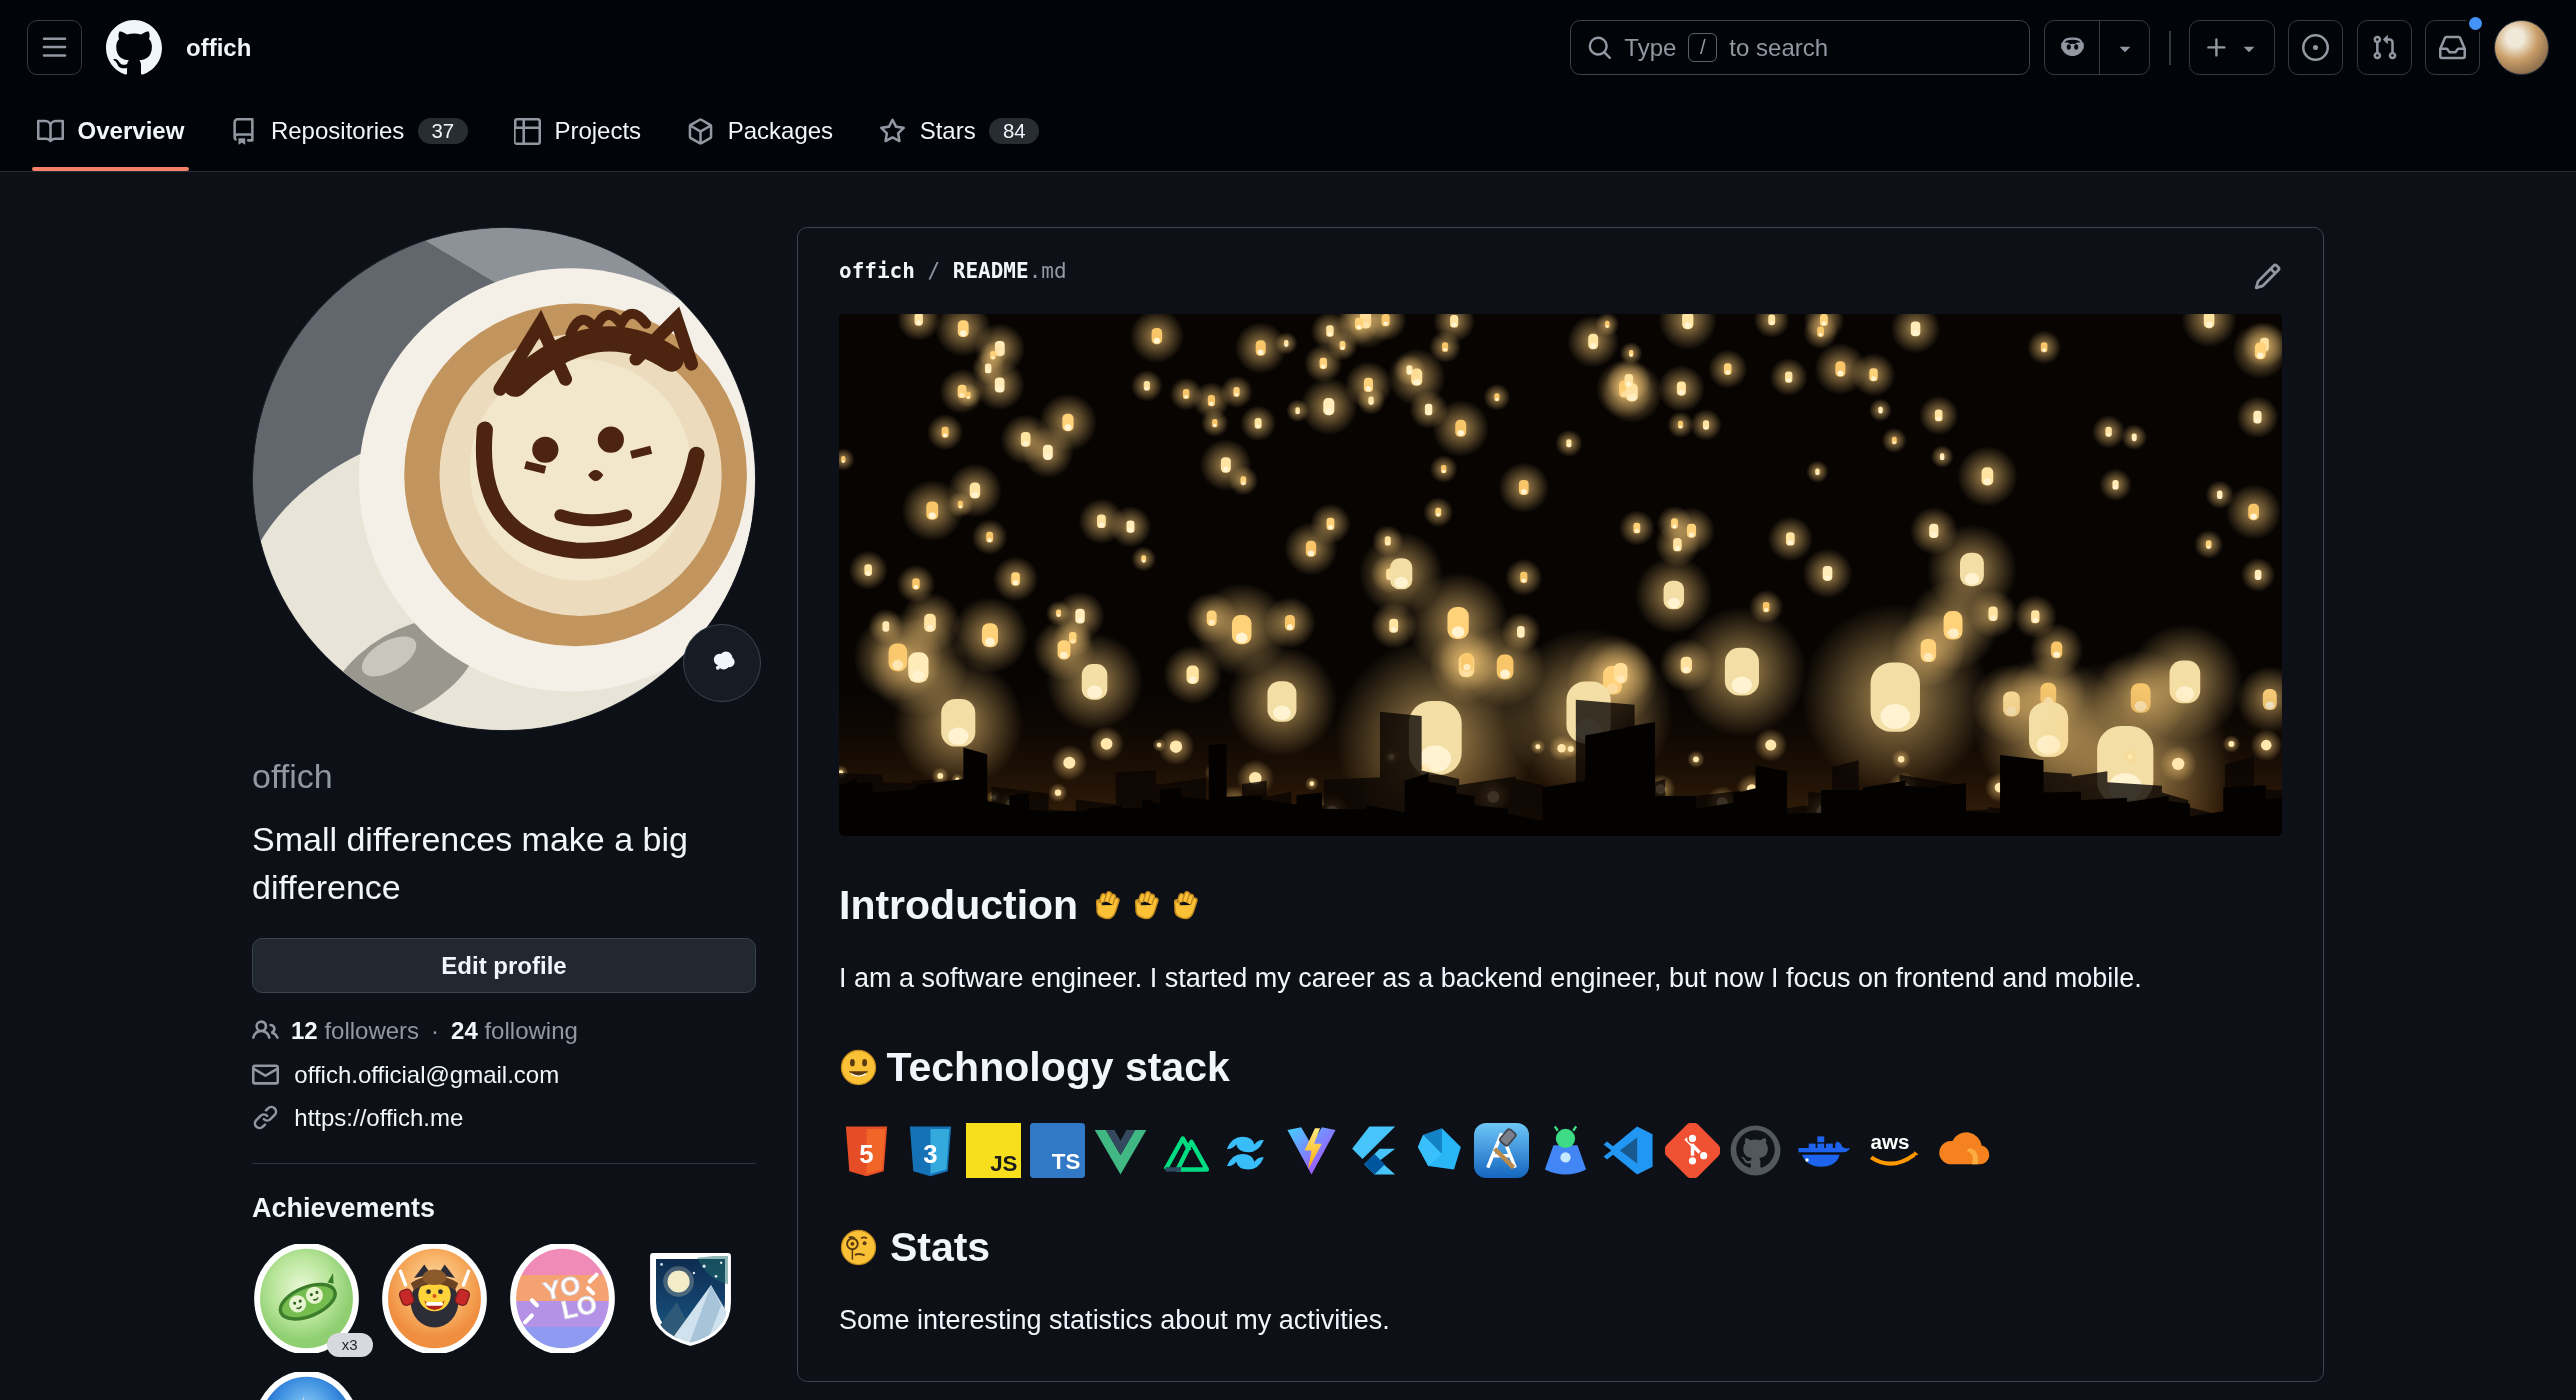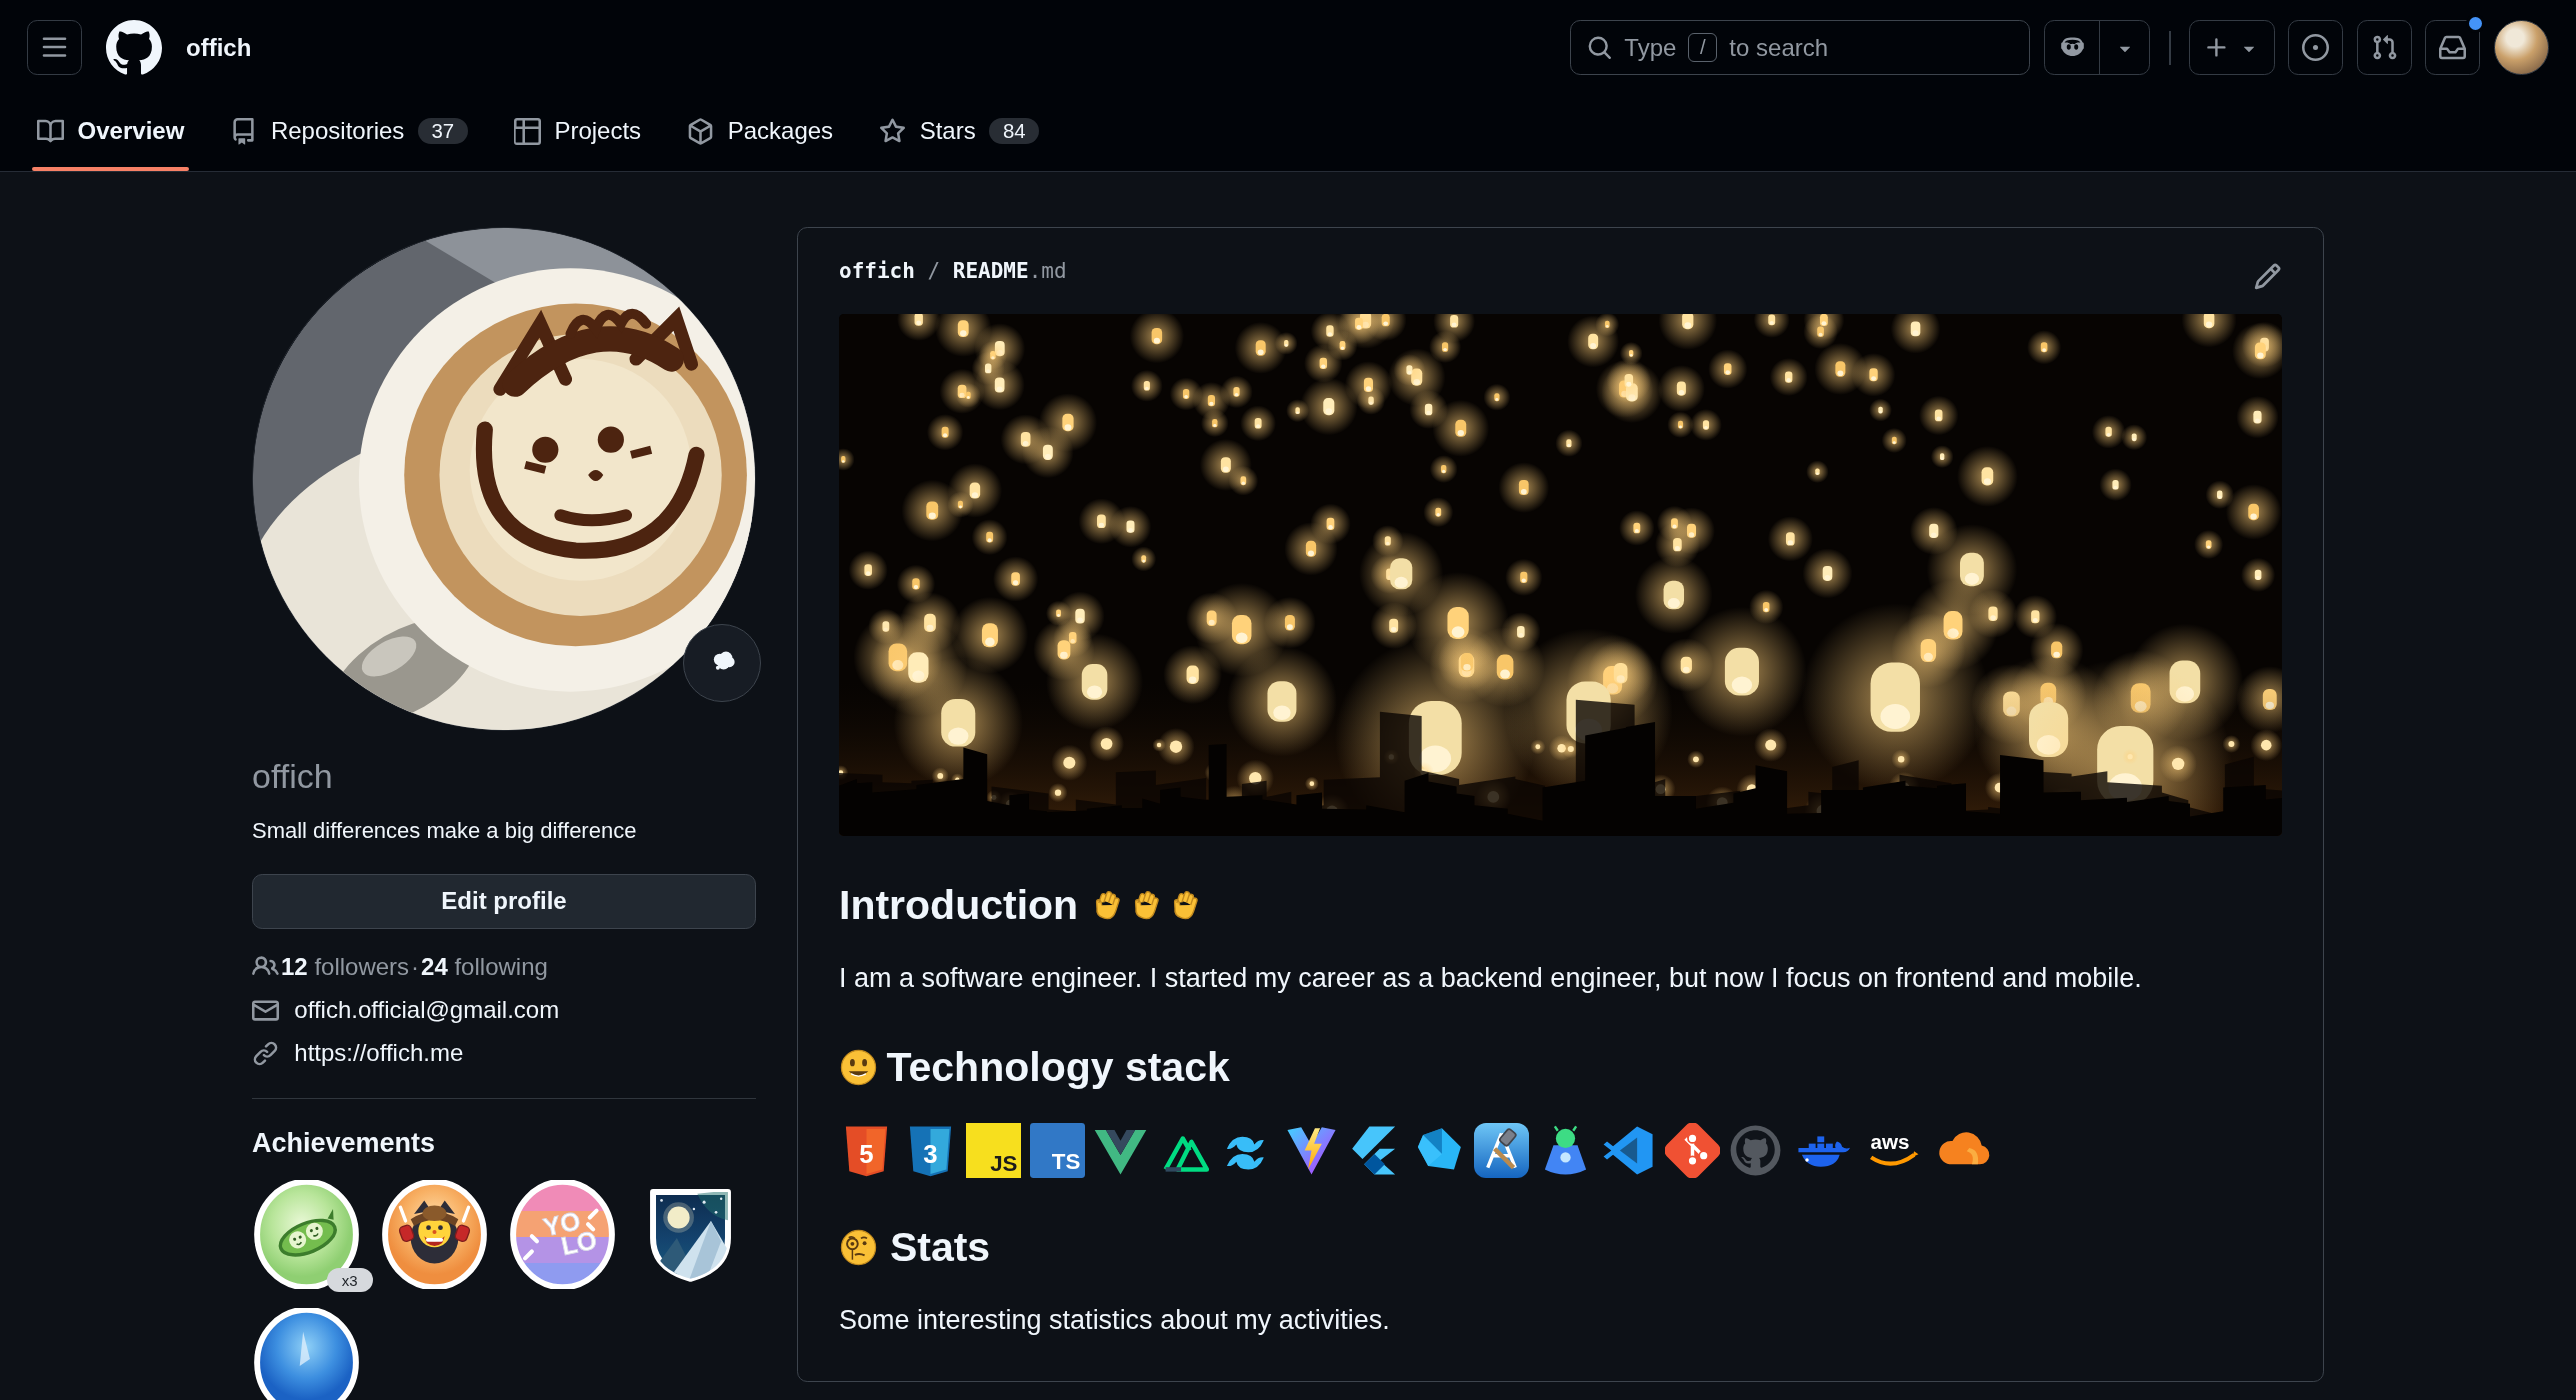--- a/index.html
+++ b/index.html
@@ -37,24 +37,24 @@
                       border-radius:5.1px; background:#f78166; }
   .counter { background:rgba(101,108,118,.4); border-radius:851px; font-size:20.4px; padding:1.7px 13.6px; color:#f0f6fc; }
   
   .main { width:2072px; margin:55px auto 0; display:flex; gap:41px; align-items:flex-start; }
   .sidebar { width:504px; flex:none; }
   .avatar-wrap { position:relative; width:504px; height:504px; }
   .avatar { width:504px; height:504px; border-radius:50%; overflow:hidden; border:1.7px solid #21262d; cursor:pointer; }
   .status-btn { position:absolute; right:-5.1px; bottom:29px; width:78px; height:78px; border-radius:50%;
                 background:#171c24; border:1.7px solid #3d444d; display:flex; align-items:center; justify-content:center; cursor:pointer;}
   .vname { margin-top:24px; font-size:34px; font-weight:300; color:#9198a1; line-height:1.25; }
-  .bio { margin-top:19px; font-size:22px; color:#f0f6fc; line-height:1.4; }
+  .bio { margin-top:19px; font-size:34px; color:#f0f6fc; line-height:1.4; }
   .btn { margin-top:27px; width:100%; height:55px; background:#212830; border:0.9px solid #3d444d; border-radius:10.2px;
          color:#f0f6fc; font-size:24px; font-weight:600; display:flex; align-items:center; justify-content:center; cursor:pointer; }
-  .frow { margin-top:24px; display:flex; align-items:center; gap:2px; color:#9198a1; font-size:24px; }
+  .frow { margin-top:24px; display:flex; align-items:flex-start; gap:12px; color:#9198a1; font-size:24px; }
   .frow b { color:#f0f6fc; font-weight:700; }
   .vrow { margin-top:15.3px; display:flex; align-items:center; gap:15.3px; color:#f0f6fc; font-size:24px; cursor:pointer; }
   .vrow .vicon { color:#9198a1; flex:none; }
   .vrow:first-of-type { margin-top:31px; }
   .sep { border:none; border-top:0.9px solid #30363d; margin:31px 0 0; }
   .ach-title { margin-top:29px; font-size:27px; font-weight:700; }
   .badges { margin-top:20.4px; display:flex; flex-wrap:wrap; gap:19px; width:511px; }
   .badge { position:relative; width:109px; height:109px; cursor:pointer; }
   .badge .mult { position:absolute; right:-12px; bottom:-3.4px; background:#d6d9dd; color:#1f2328; font-weight:400;
                  font-size:15px; padding:3.4px 15.3px; border-radius:851px; }

